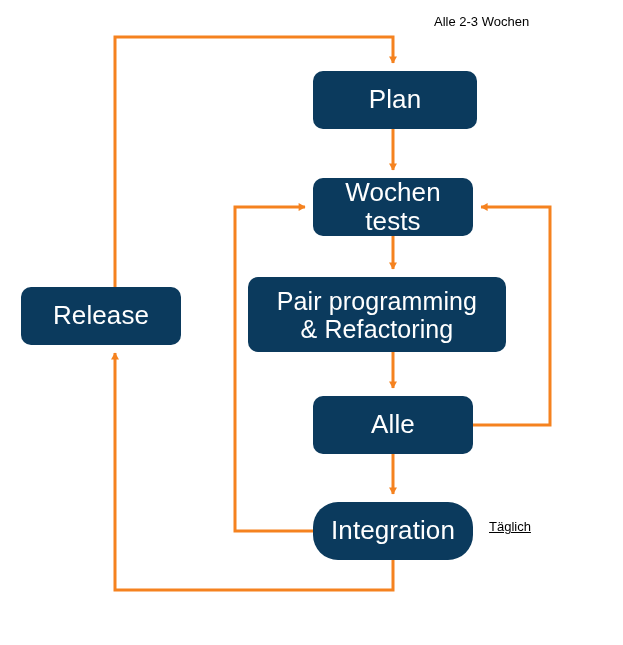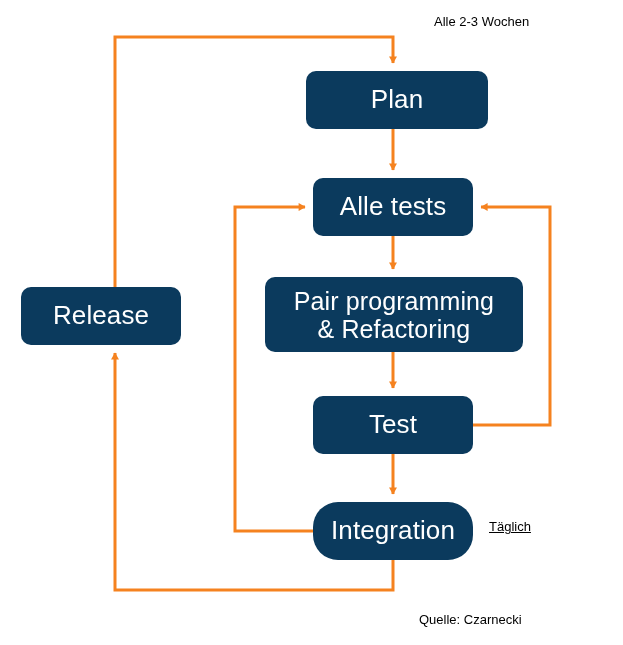--- a/index.html
+++ b/index.html
@@ -36,23 +36,23 @@
     text-align: center;
     font-family: "Liberation Sans", sans-serif;
     font-size: 26px;
     line-height: 1.12;
     letter-spacing: 0.1px;
     z-index: 3;
     box-sizing: border-box;
     padding: 2px 6px;
     white-space: pre-line;
   }
-  .node-plan        { left: 306px; top: 71px;  width: 182px; height: 58px; text-align: center; }
+  .node-plan        { left: 313px; top: 71px;  width: 164px; height: 58px; text-align: center; }
   .node-write-tests { left: 313px; top: 178px; width: 160px; height: 58px; }
-  .node-pair        { left: 265px; top: 277px; width: 258px; height: 75px; font-size: 25px; }
+  .node-pair        { left: 248px; top: 277px; width: 258px; height: 75px; font-size: 25px; }
   .node-test        { left: 313px; top: 396px; width: 160px; height: 58px; }
   .node-integration { left: 313px; top: 502px; width: 160px; height: 58px; border-radius: 25px; }
   .node-release     { left: 21px;  top: 287px; width: 160px; height: 58px; }
 
   .caption {
     position: absolute;
     font-family: "Liberation Sans", sans-serif;
     color: #000000;
     font-size: 13px;
     white-space: nowrap;
@@ -98,30 +98,29 @@
       <path d="M473,425 L550,425 L550,207 L481,207" marker-end="url(#arrow-left)"></path>
 
       <path d="M313,531 L235,531 L235,207 L305,207" marker-end="url(#arrow-right)"></path>
 
       <path d="M393,560 L393,590 L115,590 L115,353" marker-end="url(#arrow-up)"></path>
     </g>
   </svg>
 
   <div class="node node-plan">Plan</div>
 
-  <div class="node node-write-tests">Alle tests</div>
+  <div class="node node-write-tests">Wochen tests</div>
 
   <div class="node node-pair">Pair programming
 &amp; Refactoring</div>
 
-  <div class="node node-test">Test</div>
+  <div class="node node-test">Alle</div>
 
   <div class="node node-integration">Integration</div>
 
   <div class="node node-release">Release</div>
 
   <div class="caption caption-iteration">Alle 2-3 Wochen</div>
 
   <div class="caption caption-daily">Täglich</div>
 
-  <div class="caption caption-source">Quelle: Czarnecki</div>
 
 </div>
 
 </body></html>

